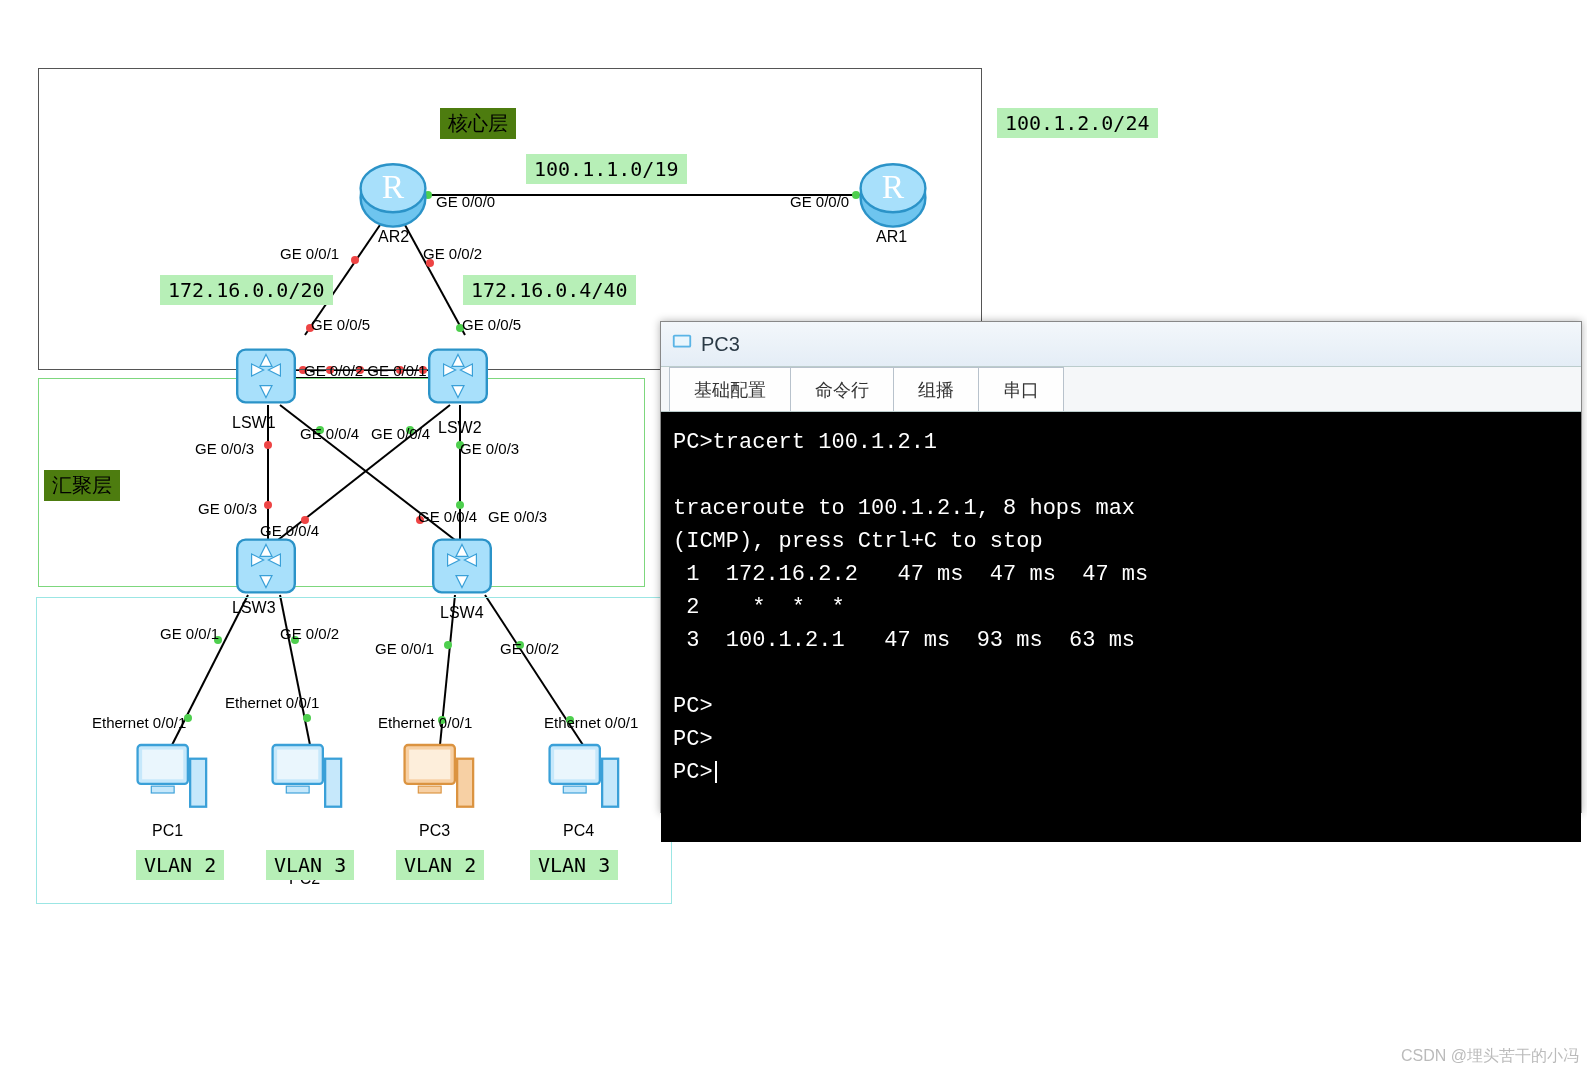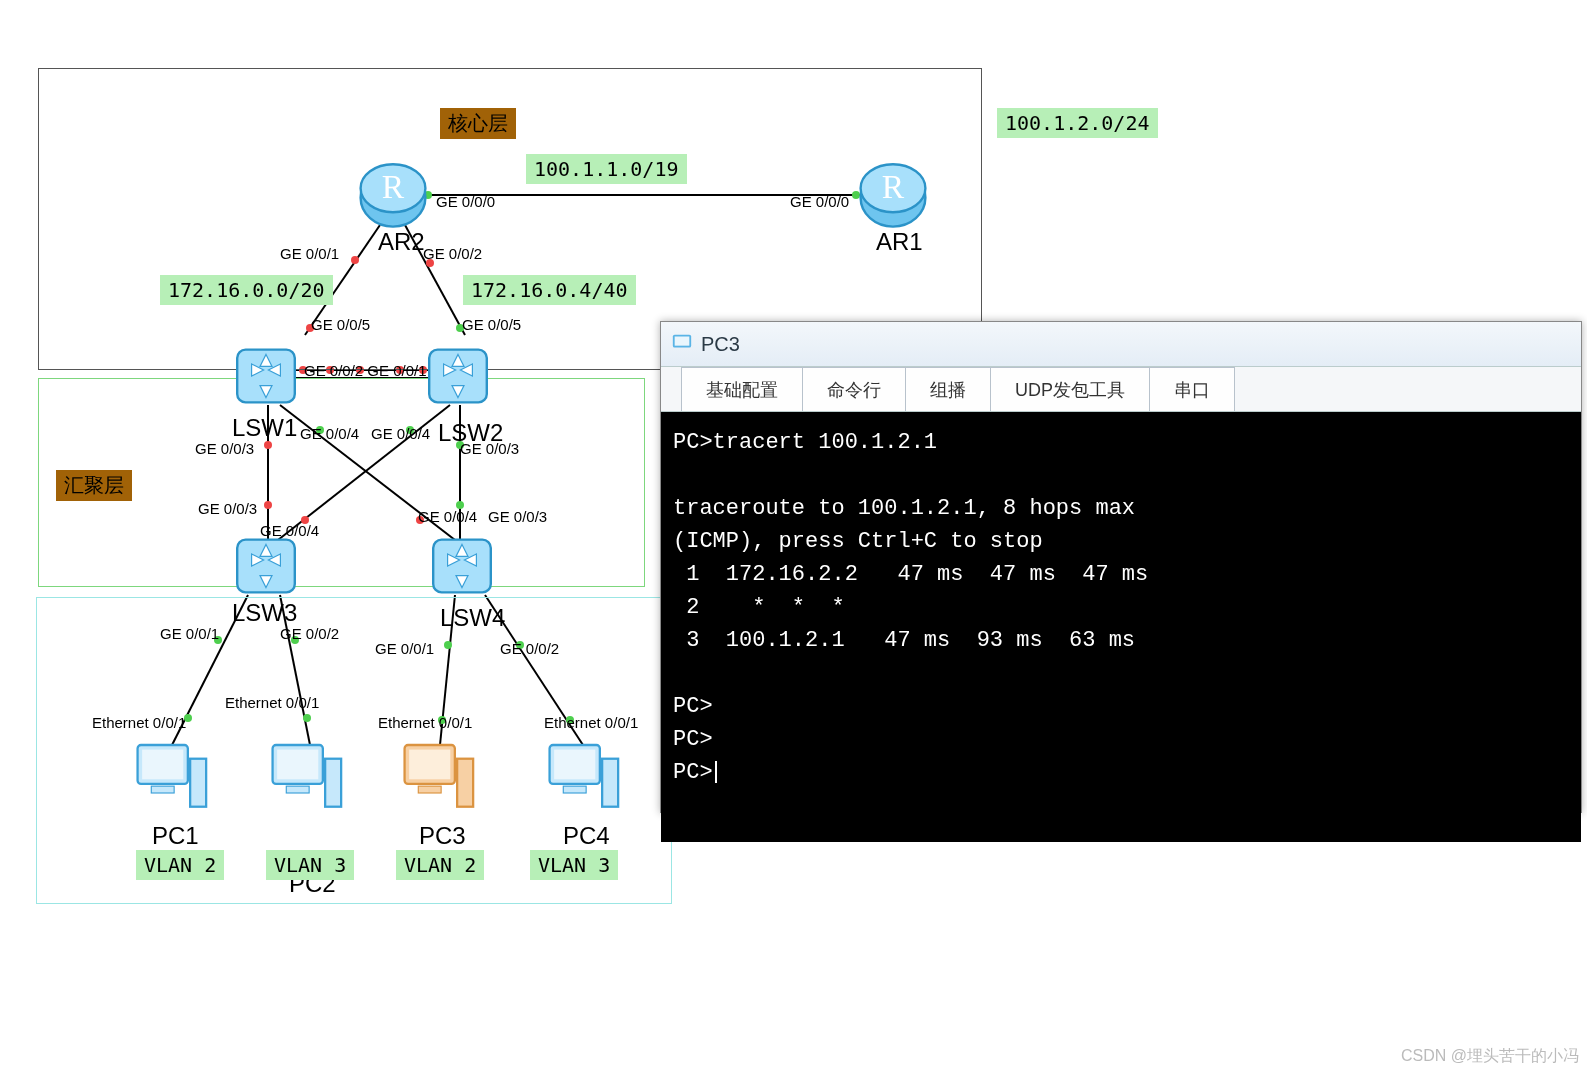--- a/index.html
+++ b/index.html
@@ -1,31 +1,31 @@
 <!DOCTYPE html>
 <html><head>
 <meta charset="utf-8">
 <style>
   body{margin:0;font-family:"Microsoft YaHei",Arial,sans-serif;background:#fff;width:1587px;height:1073px;position:relative;overflow:hidden}
   .diagram{position:absolute;left:0;top:0;width:1000px;height:940px}
   .layer-box{position:absolute;border:1px solid}
   .green-tag{position:absolute;background:#b7efb7;color:#000;font-family:monospace;font-size:20px;padding:3px 8px}
-  .layer-lbl{position:absolute;background:#a16207;font-size:20px;padding:2px 8px}
-  .device-lbl{position:absolute;font-size:24px;color:#000}
+  .layer-lbl{position:absolute;background:#4d7c0f;font-size:20px;padding:2px 8px}
+  .device-lbl{position:absolute;font-size:16px;color:#000}
   .port{position:absolute;font-size:15px;color:#000}
   .router,.switch,.pc{position:absolute}
   svg.dev{width:72px;height:72px}
   svg.pc-icon{width:80px;height:74px}
   .terminal-window{position:absolute;left:660px;top:321px;width:920px;height:490px;background:#fff;border:1px solid #888;box-shadow:0 0 8px rgba(0,0,0,.3)}
   .titlebar{height:44px;background:linear-gradient(#f3f7fb,#e4edf6);display:flex;align-items:center;gap:8px;border-bottom:1px solid #bcc}
   .titlebar .ticon{margin-left:10px}
   .titlebar .ttext{font-size:20px;color:#2b3a46}
   .tabs{height:44px;background:#f5f7f9;display:flex;align-items:stretch;border-bottom:1px solid #bcc}
   .tab{border:1px solid #b8c2cc;border-bottom:none;background:#fefefe;padding:0 24px;display:flex;align-items:center;font-size:18px;color:#333;margin-left:-1px}
-  .tab.first{margin-left:20px}
+  .tab.first{margin-left:8px}
   .term{background:#000;color:#fff;font-family:"Courier New",monospace;font-size:22px;line-height:1.5;padding:14px 12px;white-space:pre;height:calc(100% - 88px);overflow:hidden}
   .cursor{display:inline-block;width:2px;height:22px;background:#fff;vertical-align:middle;margin-left:2px}
   .watermark{position:absolute;right:8px;bottom:6px;font-size:16px;color:#bbb}
 </style>
 </head>
 <body>
 
 <div class="diagram">
   <svg width="1000" height="940" style="position:absolute;left:0;top:0">
     <line x1="420" y1="195" x2="885" y2="195" stroke="#000" stroke-width="2"></line>
@@ -68,21 +68,21 @@
       <circle cx="307" cy="718" r="4" fill="#4ecf4e"></circle>
     <circle cx="442" cy="720" r="4" fill="#4ecf4e"></circle>
       <circle cx="570" cy="720" r="4" fill="#4ecf4e"></circle>
   </svg>
 
   <div class="layer-box" style="left:38px;top:68px;width:942px;height:300px;border-color:#555"></div>
   <div class="layer-box" style="left:38px;top:378px;width:605px;height:207px;border-color:#7dd77d"></div>
   <div class="layer-box" style="left:36px;top:597px;width:634px;height:305px;border-color:#9be6e4"></div>
 
   <div class="layer-lbl" style="left:440px;top:108px">核心层</div>
-  <div class="layer-lbl" style="left:56px;top:470px">汇聚层</div>
+  <div class="layer-lbl" style="left:44px;top:470px">汇聚层</div>
 
   <div class="green-tag" style="left:997px;top:108px">100.1.2.0/24</div>
   <div class="green-tag" style="left:526px;top:154px">100.1.1.0/19</div>
   <div class="green-tag" style="left:160px;top:275px">172.16.0.0/20</div>
   <div class="green-tag" style="left:463px;top:275px">172.16.0.4/40</div>
 
   <div class="router" style="left:357px;top:157px">
     <svg class="dev" viewBox="0 0 60 60">
         <ellipse cx="30" cy="34" rx="27" ry="24" fill="#6ec5ef" stroke="#2b93c8" stroke-width="2"></ellipse>
         <ellipse cx="30" cy="26" rx="27" ry="20" fill="#a8e0fb" stroke="#2b93c8" stroke-width="2"></ellipse>
@@ -223,21 +223,20 @@
           <rect x="2" y="4" width="20" height="14" rx="2" fill="#5ab4e6"></rect>
           <rect x="4" y="6" width="16" height="10" fill="#eaf6fd"></rect>
         </svg>
     </span>
     <span class="ttext">PC3</span>
   </div>
   <div class="tabs">
     <div class="tab first">基础配置</div>
     <div class="tab">命令行</div>
     <div class="tab">组播</div>
-    <div class="tab">UDP发包工具</div>
     <div class="tab">串口</div>
   </div>
   <div class="term" id="term-body">PC&gt;tracert 100.1.2.1
 
 traceroute to 100.1.2.1, 8 hops max
 (ICMP), press Ctrl+C to stop
  1  172.16.2.2   47 ms  47 ms  47 ms
  2    *  *  *
  3  100.1.2.1   47 ms  93 ms  63 ms
 

